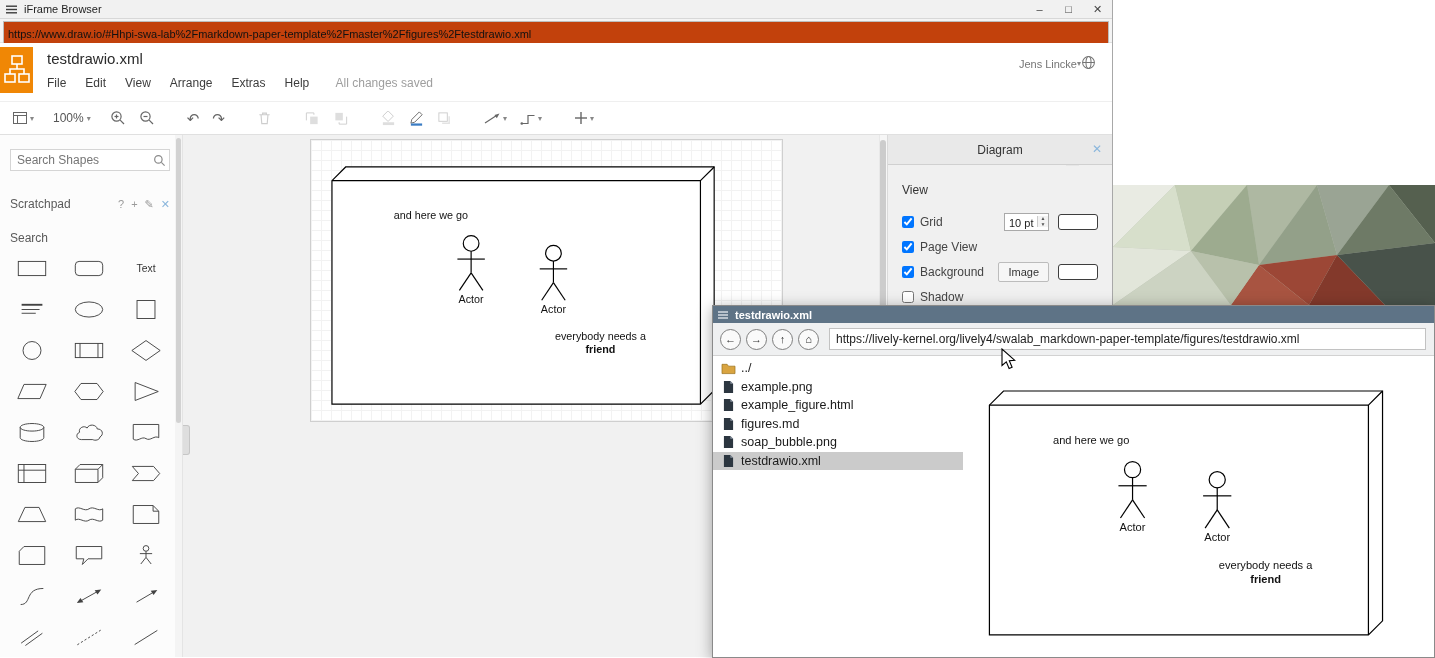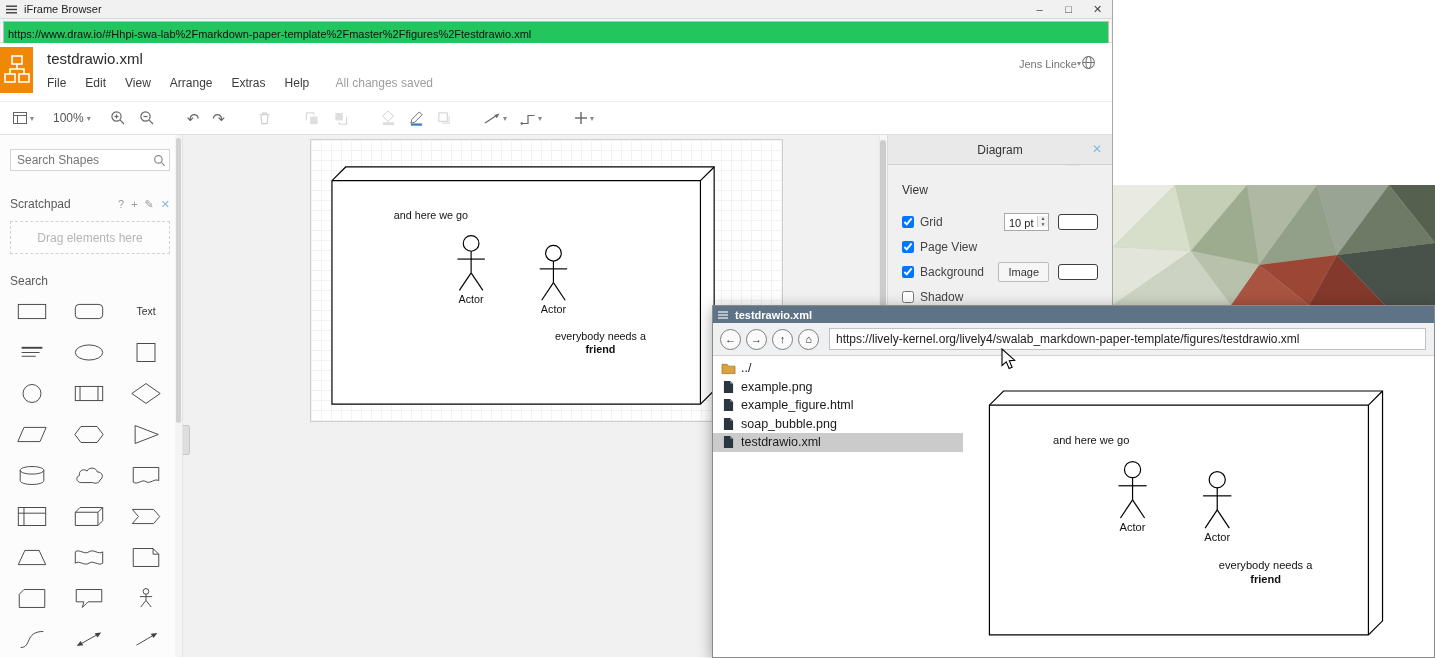--- a/index.html
+++ b/index.html
@@ -16,21 +16,21 @@
   .ifb-window { position:absolute; left:0; top:0; width:1113px; height:658px; background:#fff;
                 border-right:1px solid #a8a8a8; z-index:1; }
   .ifb-titlebar { height:19px; background:#f1f1f1; border-bottom:1px solid #d8d8d8; display:flex;
                   align-items:center; padding:0 0 0 6px; }
   .ifb-title { font-size:11px; color:#222; margin-left:7px; flex:1; }
   .win-btns { display:flex; height:100%; }
   .win-btn { width:29px; height:100%; display:flex; align-items:center; justify-content:center;
              font-size:11px; color:#444; cursor:default; }
   .hamburger svg, .fb-hamburger svg { display:block; }
   .ifb-urlbar { height:24px; background:#f4f4f4; padding:2px 3px; border-bottom:1px solid #e0e0e0; }
-  .ifb-urlbar input { width:100%; height:19px; border:1px solid #bdbdbd; background:#22c55e; font-size:11px;
+  .ifb-urlbar input { width:100%; height:19px; border:1px solid #bdbdbd; background:#c2410c; font-size:11px;
                       padding:12px 4px; color:#111; font-family:inherit; }
 
   
   .drawio { position:relative; height:614px; display:flex; flex-direction:column; background:#fff; }
   .dw-header { position:relative; height:58px; background:#fff; }
   .dw-logo { position:absolute; left:0; top:4px; width:33px; height:46px;
              background:var(--drawio-logo-bg,#F08705); display:flex; align-items:center; justify-content:center; }
   .dw-title { position:absolute; left:47px; top:7px; font-size:15px; color:#2b2b2b; }
   .dw-menubar { position:absolute; left:47px; top:33px; font-size:12px; color:#3c3c3c; white-space:nowrap; }
   .menu-item { margin-right:19px; cursor:default; }
@@ -330,23 +330,20 @@
             </span>
           </div>
           <div class="scratch-head">
             <span>Scratchpad</span>
             <span class="scratch-icons">
               <span>?</span>
               <span>+</span>
               <span>✎</span>
               <span style="color:#8ab6dc">✕</span>
             </span>
-          </div>
-          <div class="dropzone">
-            <span>Drag elements here</span>
           </div>
           <div class="general-head">Search</div>
           <div class="shape-grid">
               <div class="shape-cell">
                 <svg class="shape-svg" viewBox="0 0 36 26" width="34" height="25">
                   <rect x="3.5" y="5.5" width="29" height="15"></rect>
                 </svg>
               </div>
               <div class="shape-cell">
                 <svg class="shape-svg" viewBox="0 0 36 26" width="34" height="25">
@@ -650,20 +647,29 @@
             </span>
             <span>example_figure.html</span>
           </div>
           <div class="file-row">
             <span class="file-icon">
               <svg width="11" height="14" viewBox="0 0 12 15">
                 <path d="M1 1 h7 l3 3 v10 h-10 z" fill="#2c3640"></path>
                 <path d="M8 1 l3 3 h-3 z" fill="#8a95a1"></path>
               </svg>
             </span>
+            <span>figures.md</span>
+          </div>
+          <div class="file-row">
+            <span class="file-icon">
+              <svg width="11" height="14" viewBox="0 0 12 15">
+                <path d="M1 1 h7 l3 3 v10 h-10 z" fill="#2c3640"></path>
+                <path d="M8 1 l3 3 h-3 z" fill="#8a95a1"></path>
+              </svg>
+            </span>
             <span>soap_bubble.png</span>
           </div>
           <div class="file-row selected">
             <span class="file-icon">
               <svg width="11" height="14" viewBox="0 0 12 15">
                 <path d="M1 1 h7 l3 3 v10 h-10 z" fill="#2c3640"></path>
                 <path d="M8 1 l3 3 h-3 z" fill="#8a95a1"></path>
               </svg>
             </span>
             <span>testdrawio.xml</span>

